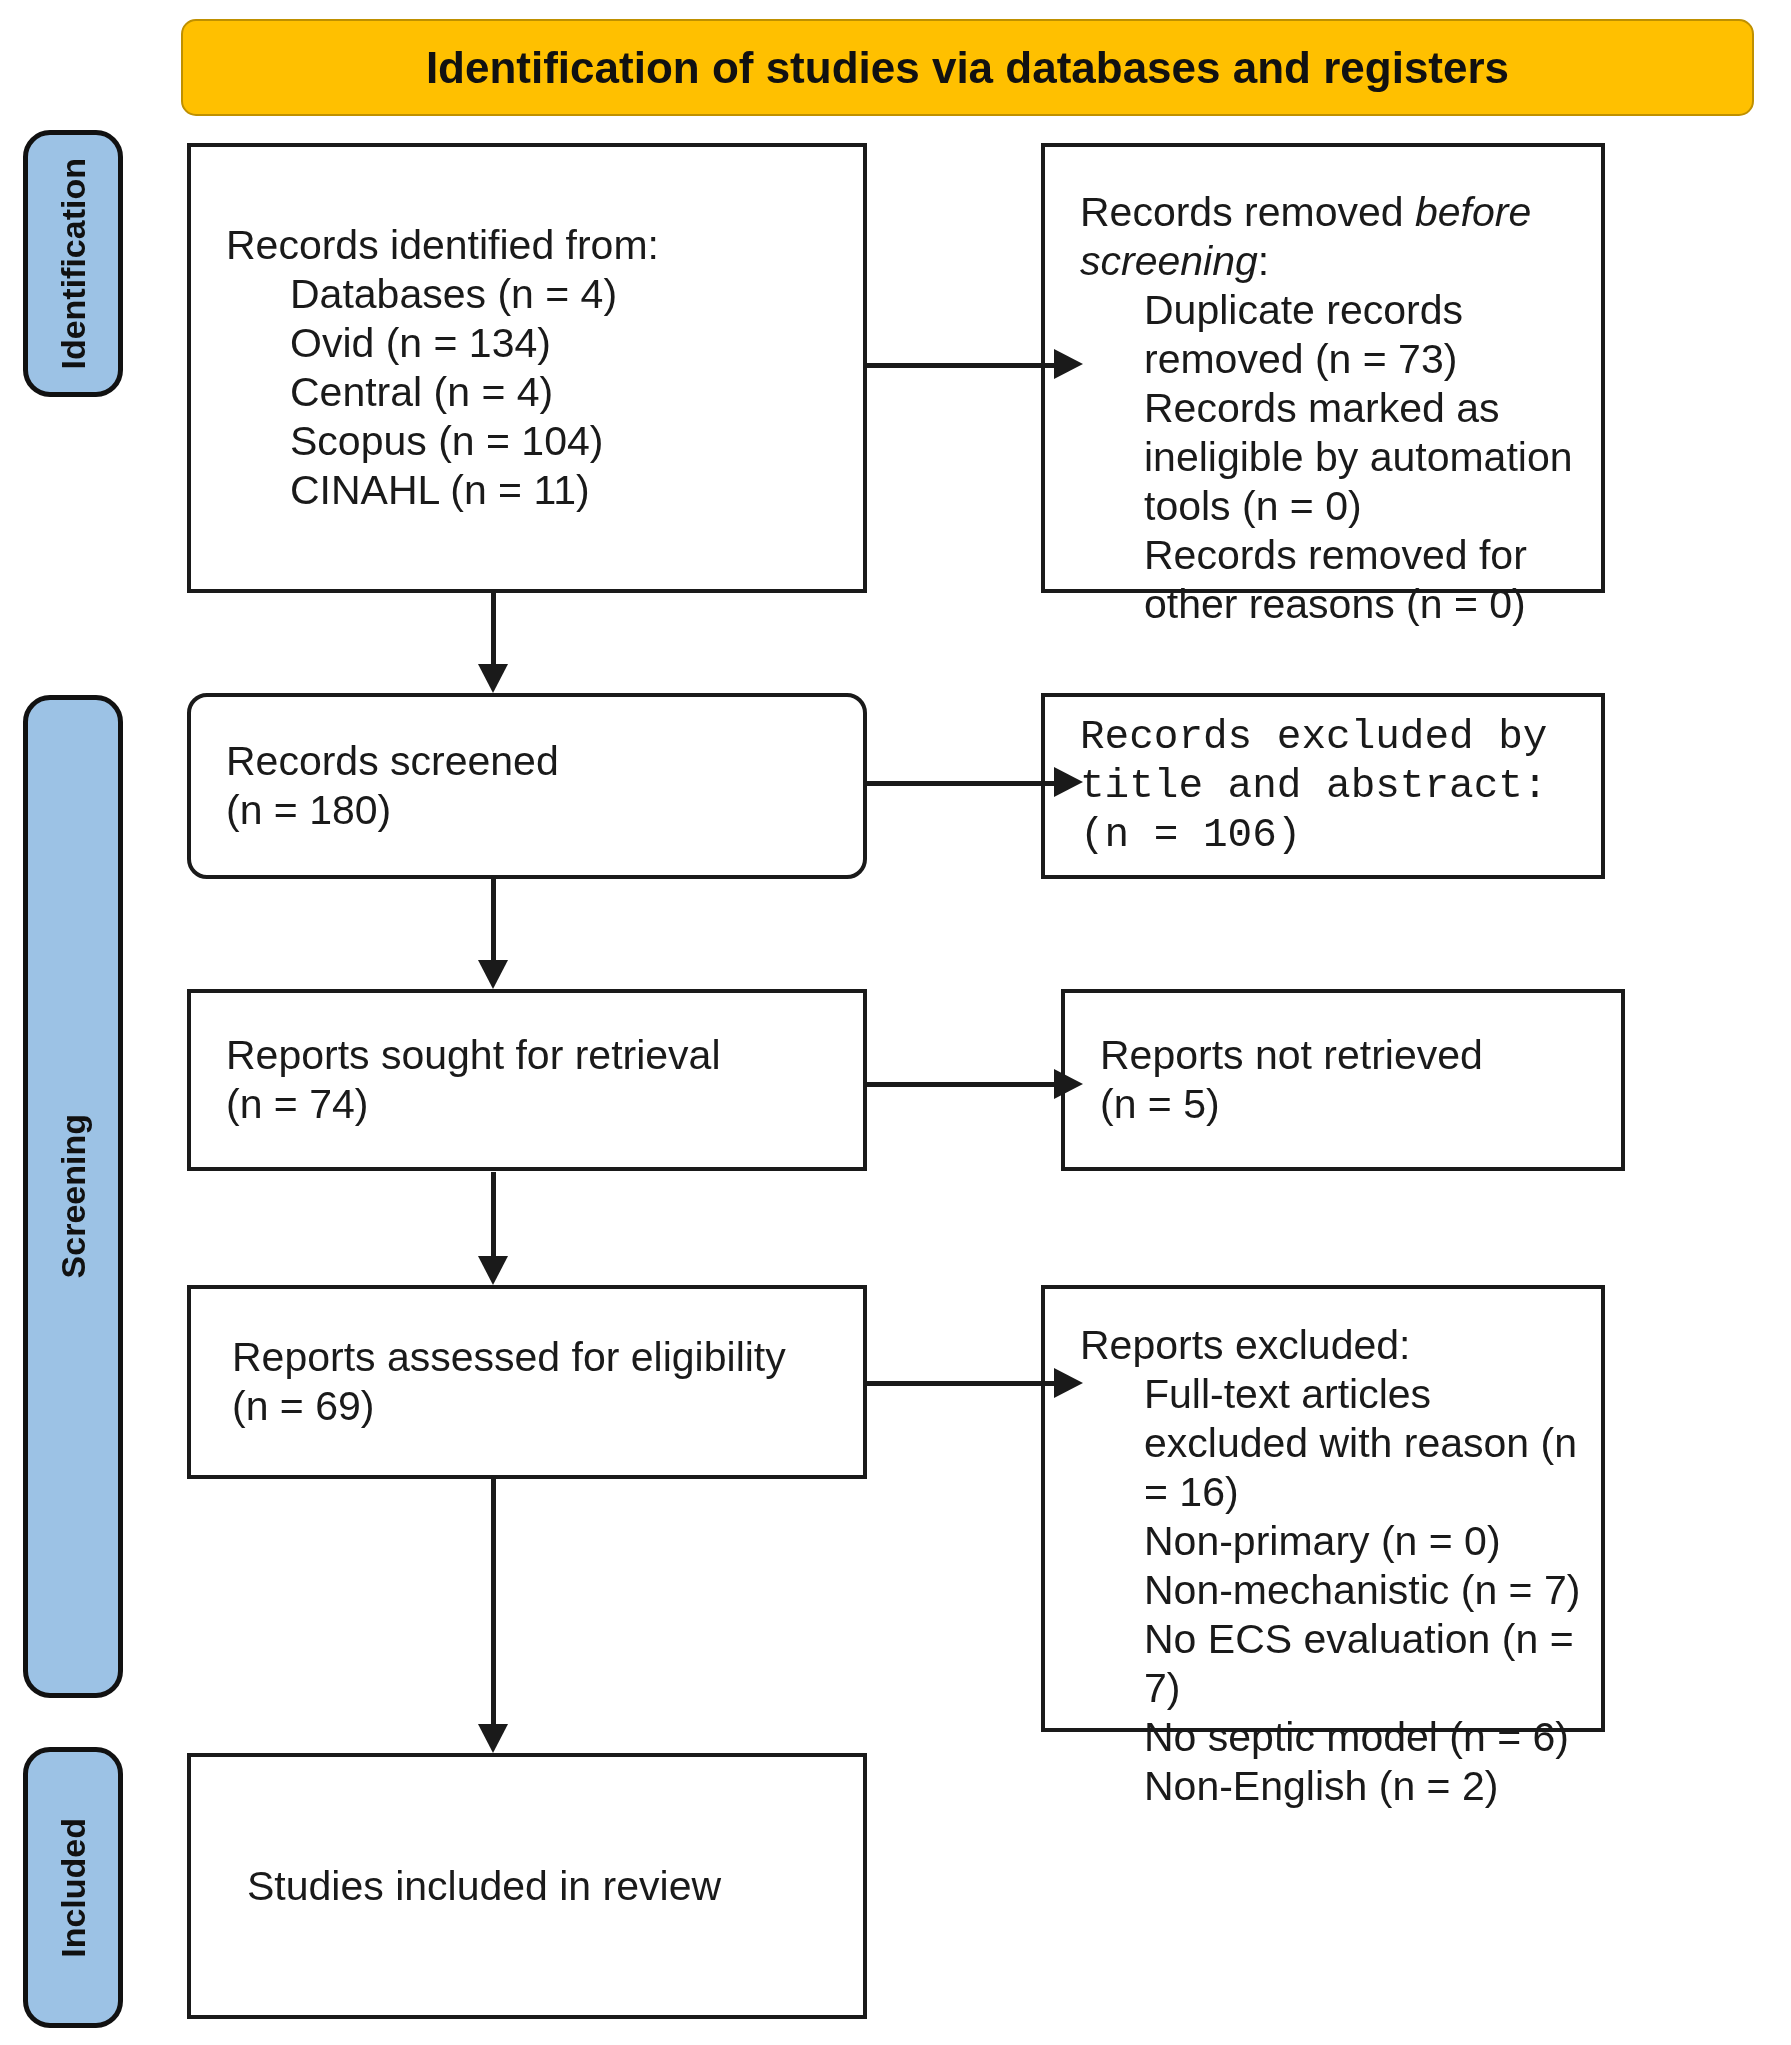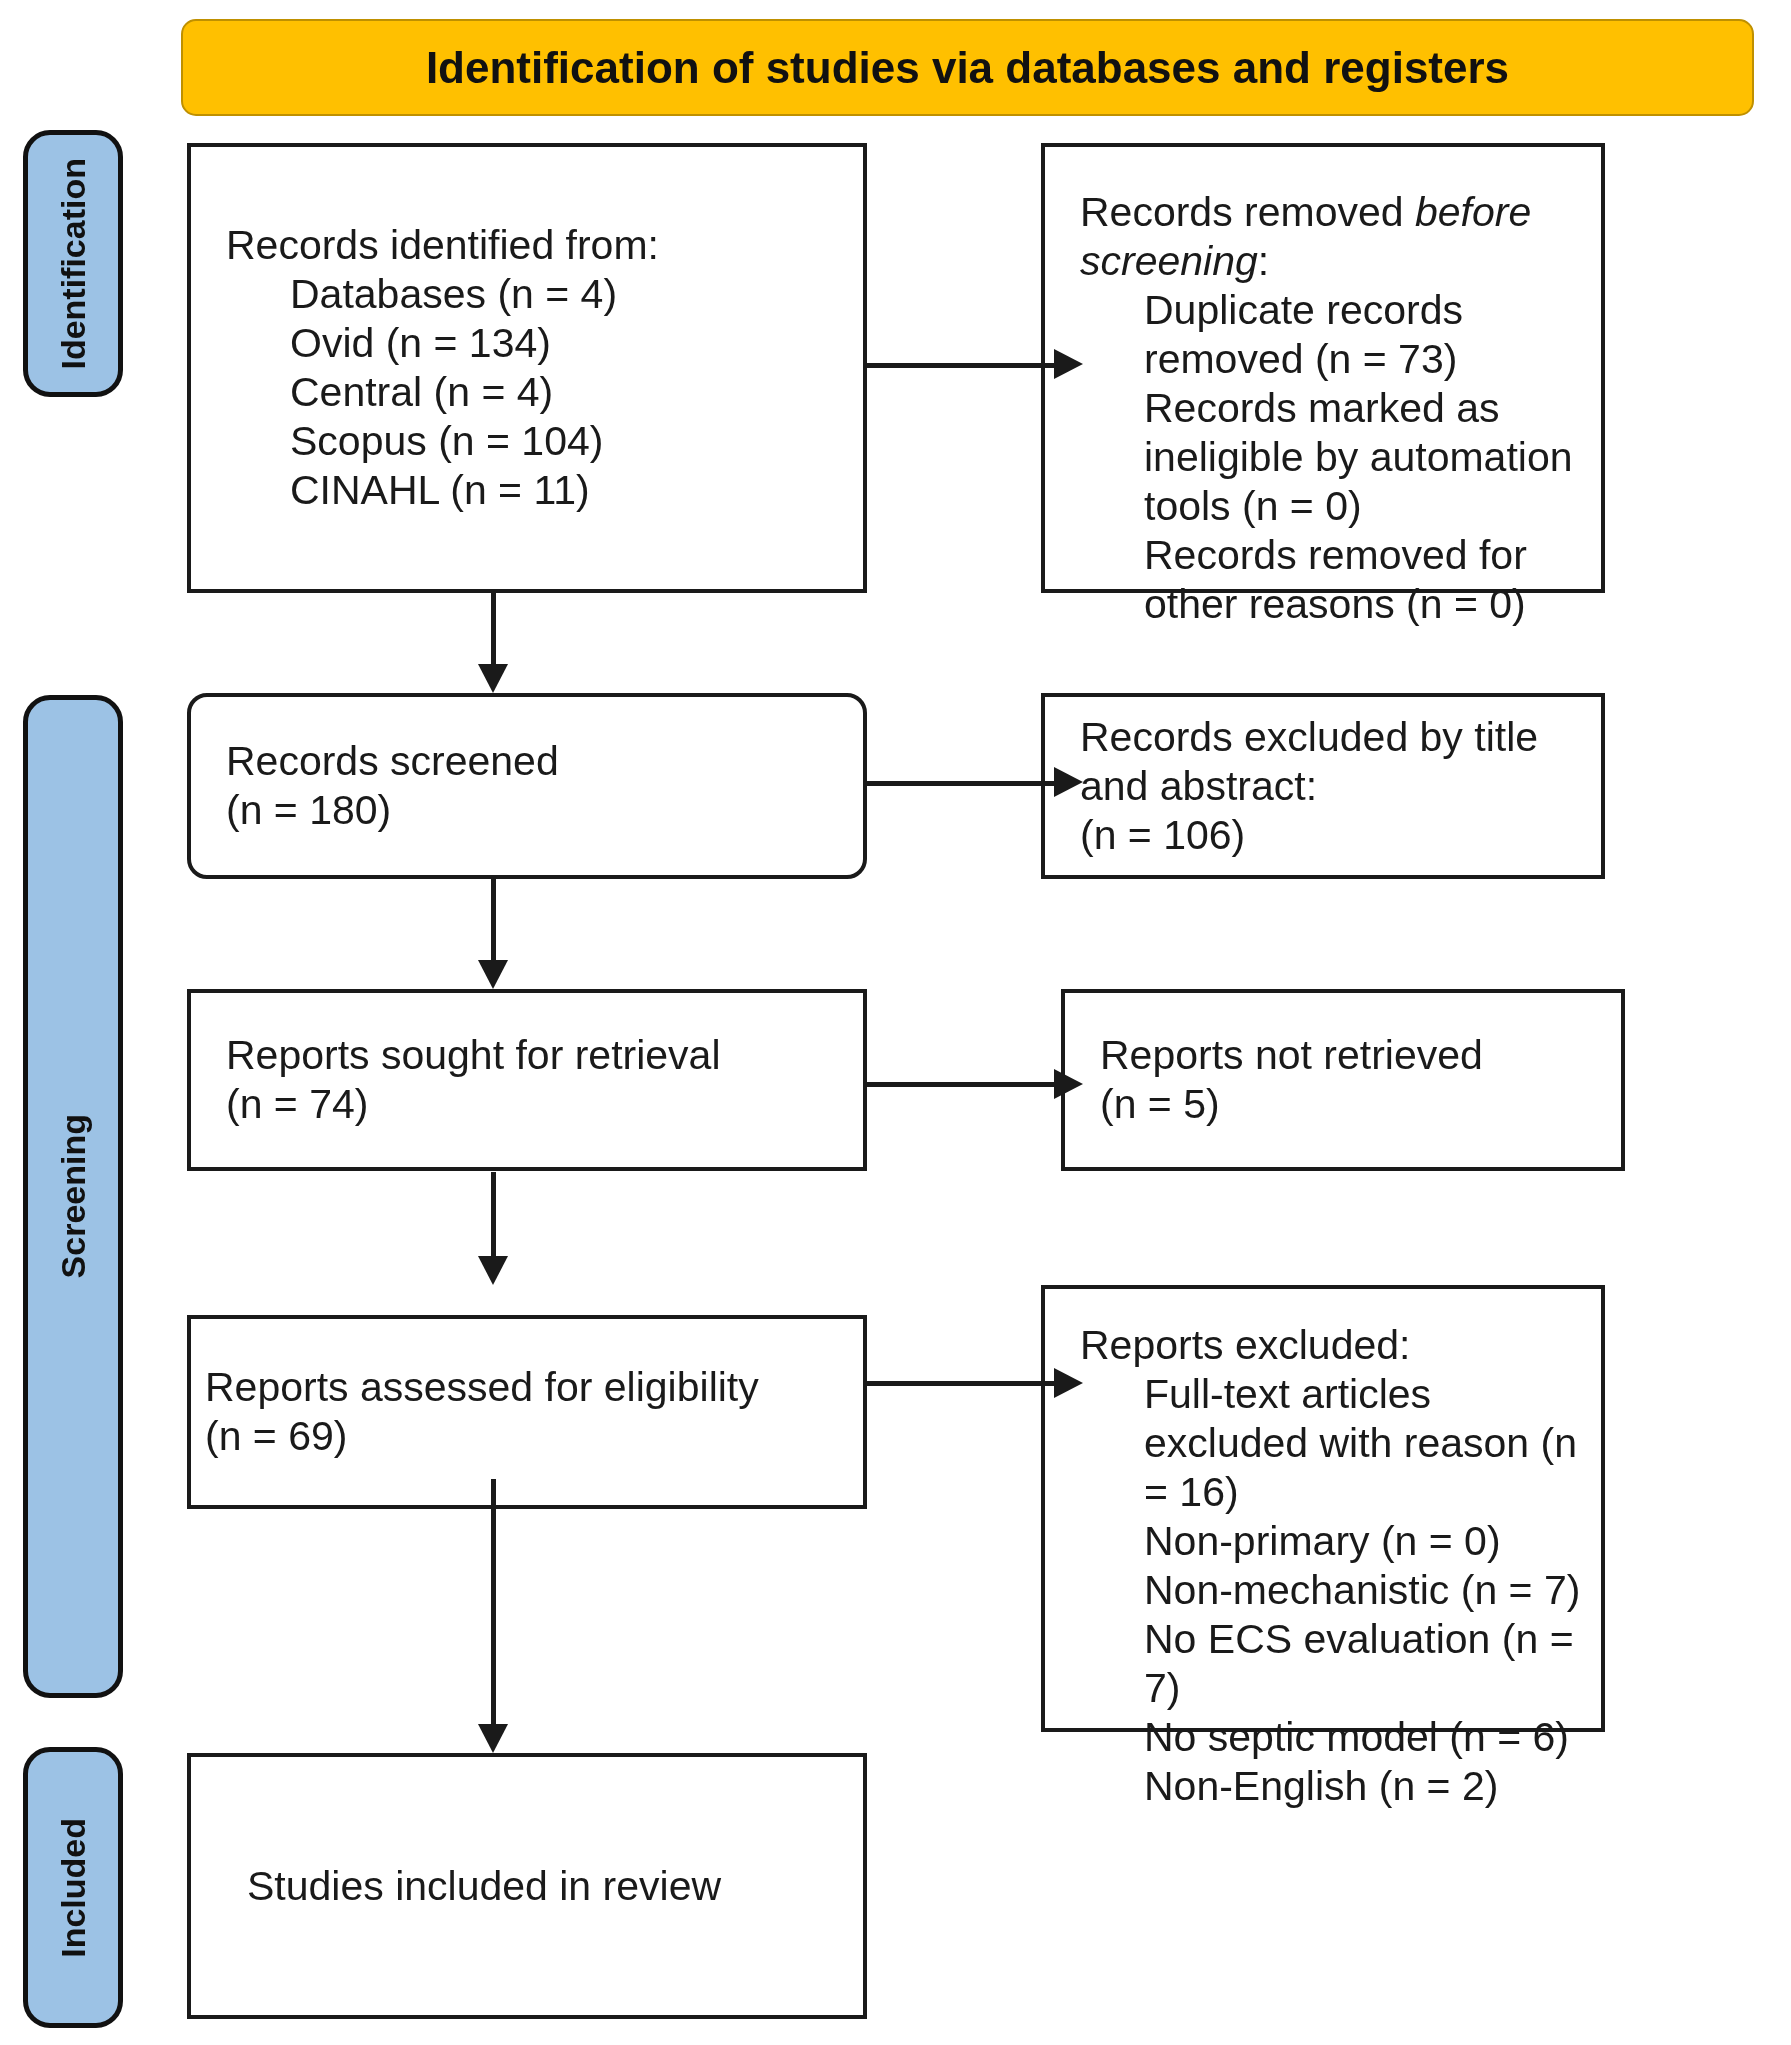--- a/index.html
+++ b/index.html
@@ -35,24 +35,24 @@
     display: flex; flex-direction: column;
   }
   .box .indent { padding-left: 64px; }
   .center-v { justify-content: center; }
   .col-left { left: 187px; width: 680px; }
   .col-right { left: 1041px; width: 564px; }
 
   #box-records-identified { top: 143px;  height: 450px; padding-left: 35px; padding-right: 9px; justify-content: center; }
   #box-records-removed    { top: 143px;  height: 450px; padding: 41px 20.4px 0 35px; }
   #box-records-screened   { top: 693px; height: 186px; padding-left: 35px; padding-right: 17.5px; border-radius: 20px; }
-  #box-records-excluded   { top: 693px; height: 186px; padding-left: 35px; padding-right: 16px; }
+  #box-records-excluded   { top: 693px; height: 186px; padding-left: 35px; padding-right: 16px; font-family: Liberation Mono, monospace; }
   #box-reports-sought     { top: 989px; height: 182px; padding-left: 35px; padding-right: 17.5px; }
   #box-reports-not-retrieved { top: 989px; height: 182px; padding-left: 35px; padding-right: 23.4px; margin-left: 20px; }
-  #box-reports-assessed   { top: 1285px; height: 194px; padding-left: 14px; padding-right: 17.5px; margin-top: 30px; }
+  #box-reports-assessed   { top: 1285px; height: 194px; padding-left: 41px; padding-right: 17.5px; }
   #box-reports-excluded   { top: 1285px; height: 447px; padding: 32px 20.4px 0 35px; }
   #box-studies-included   { top: 1753px; height: 266px; padding-left: 56px; padding-right: 17.5px; }
 
   em { font-style: italic; }
 
   
   .vline { position: absolute; width: 4.7px; background: #1a1a1a; }
   .hline { position: absolute; height: 4.7px; background: #1a1a1a; }
   .head-down {
     position: absolute; width: 0; height: 0;

